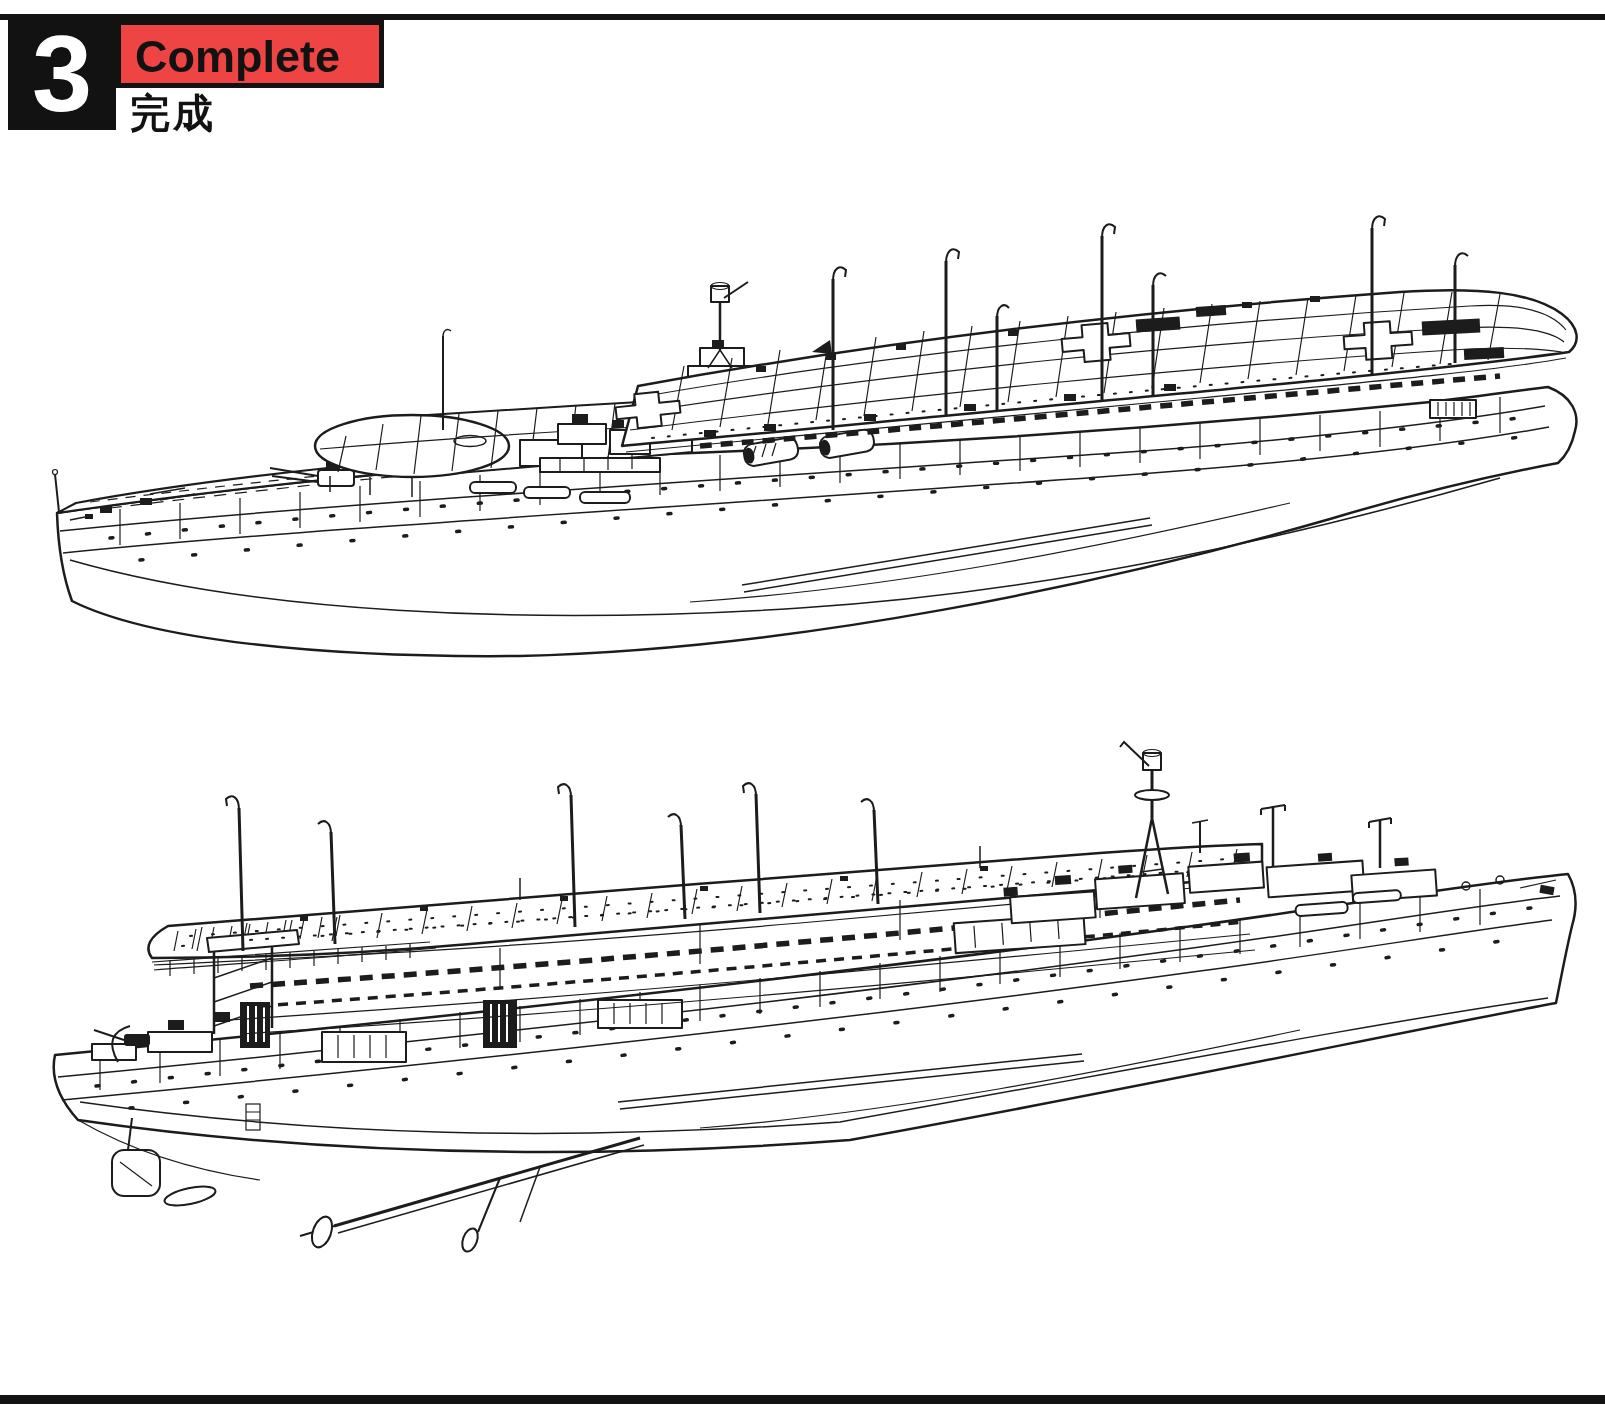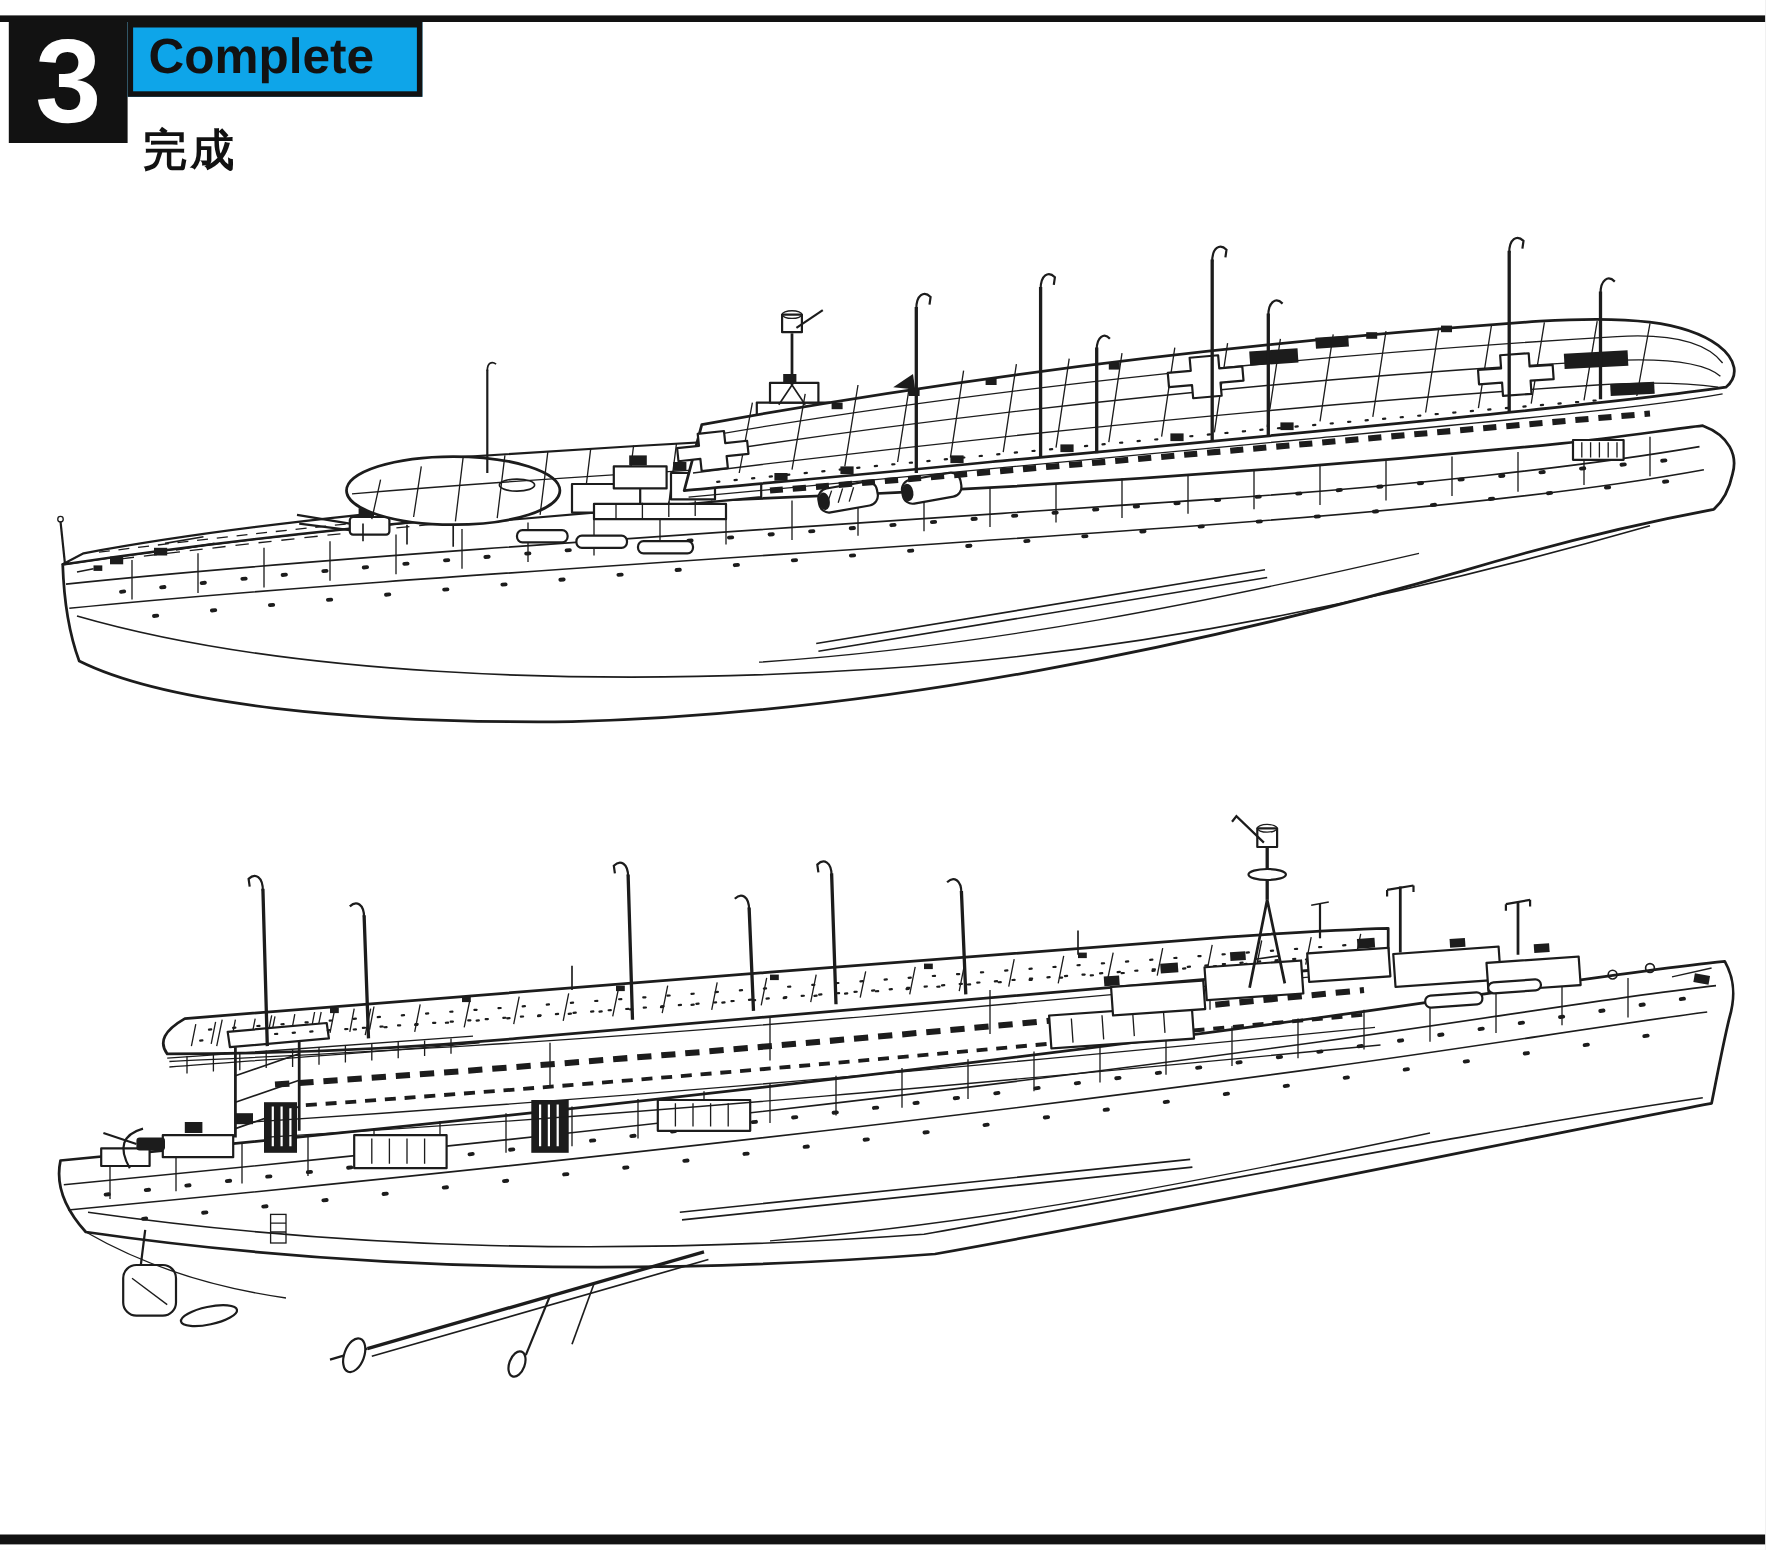--- a/index.html
+++ b/index.html
@@ -3,24 +3,24 @@
 <meta charset="utf-8">
 <style>
   html,body{margin:0;padding:0;background:#e8e8e8;}
   .page{position:relative;width:1605px;height:1409px;background:#ffffff;overflow:hidden;
         font-family:"Liberation Sans","DejaVu Sans",sans-serif;}
   .top-rule{position:absolute;left:0;top:14px;width:1605px;height:6px;background:#121212;}
   .bottom-rule{position:absolute;left:0;top:1395px;width:1605px;height:9px;background:#121212;}
   .step-badge{position:absolute;left:8px;top:18px;width:108px;height:112px;background:#121212;
               display:flex;align-items:center;justify-content:center;}
   .step-badge span{color:#ffffff;font-size:108px;font-weight:800;line-height:1;}
-  .title-box{position:absolute;left:116px;top:20px;width:258px;height:58px;background:#0ea5e9;
-             border:5px solid #121212;display:flex;align-items:flex-start;}
+  .title-box{position:absolute;left:116px;top:20px;width:258px;height:58px;background:#ef4444;
+             border:5px solid #121212;display:flex;align-items:flex-end;}
   .title-box span{color:#121212;font-size:45px;font-weight:700;padding-left:14px;letter-spacing:0px;}
-  .title-zh{position:absolute;left:130px;top:86px;color:#121212;font-size:40px;font-weight:700;letter-spacing:3px;margin-top:23px;}
+  .title-zh{position:absolute;left:130px;top:86px;color:#121212;font-size:40px;font-weight:700;letter-spacing:3px;}
   svg.art{position:absolute;left:0;top:0;width:1605px;height:1409px;}
   
   .o  {fill:#ffffff;stroke:#1c1c1c;stroke-width:2.5;stroke-linejoin:round;}
   .o2 {fill:#ffffff;stroke:#1c1c1c;stroke-width:2;stroke-linejoin:round;}
   .s1 {fill:none;stroke:#1c1c1c;stroke-width:1.2;}
   .s15{fill:none;stroke:#1c1c1c;stroke-width:1.5;}
   .s2 {fill:none;stroke:#1c1c1c;stroke-width:2;}
   .s25{fill:none;stroke:#1c1c1c;stroke-width:2.5;}
   .s3 {fill:none;stroke:#1c1c1c;stroke-width:3;}
   .blk{fill:#1c1c1c;stroke:none;}

